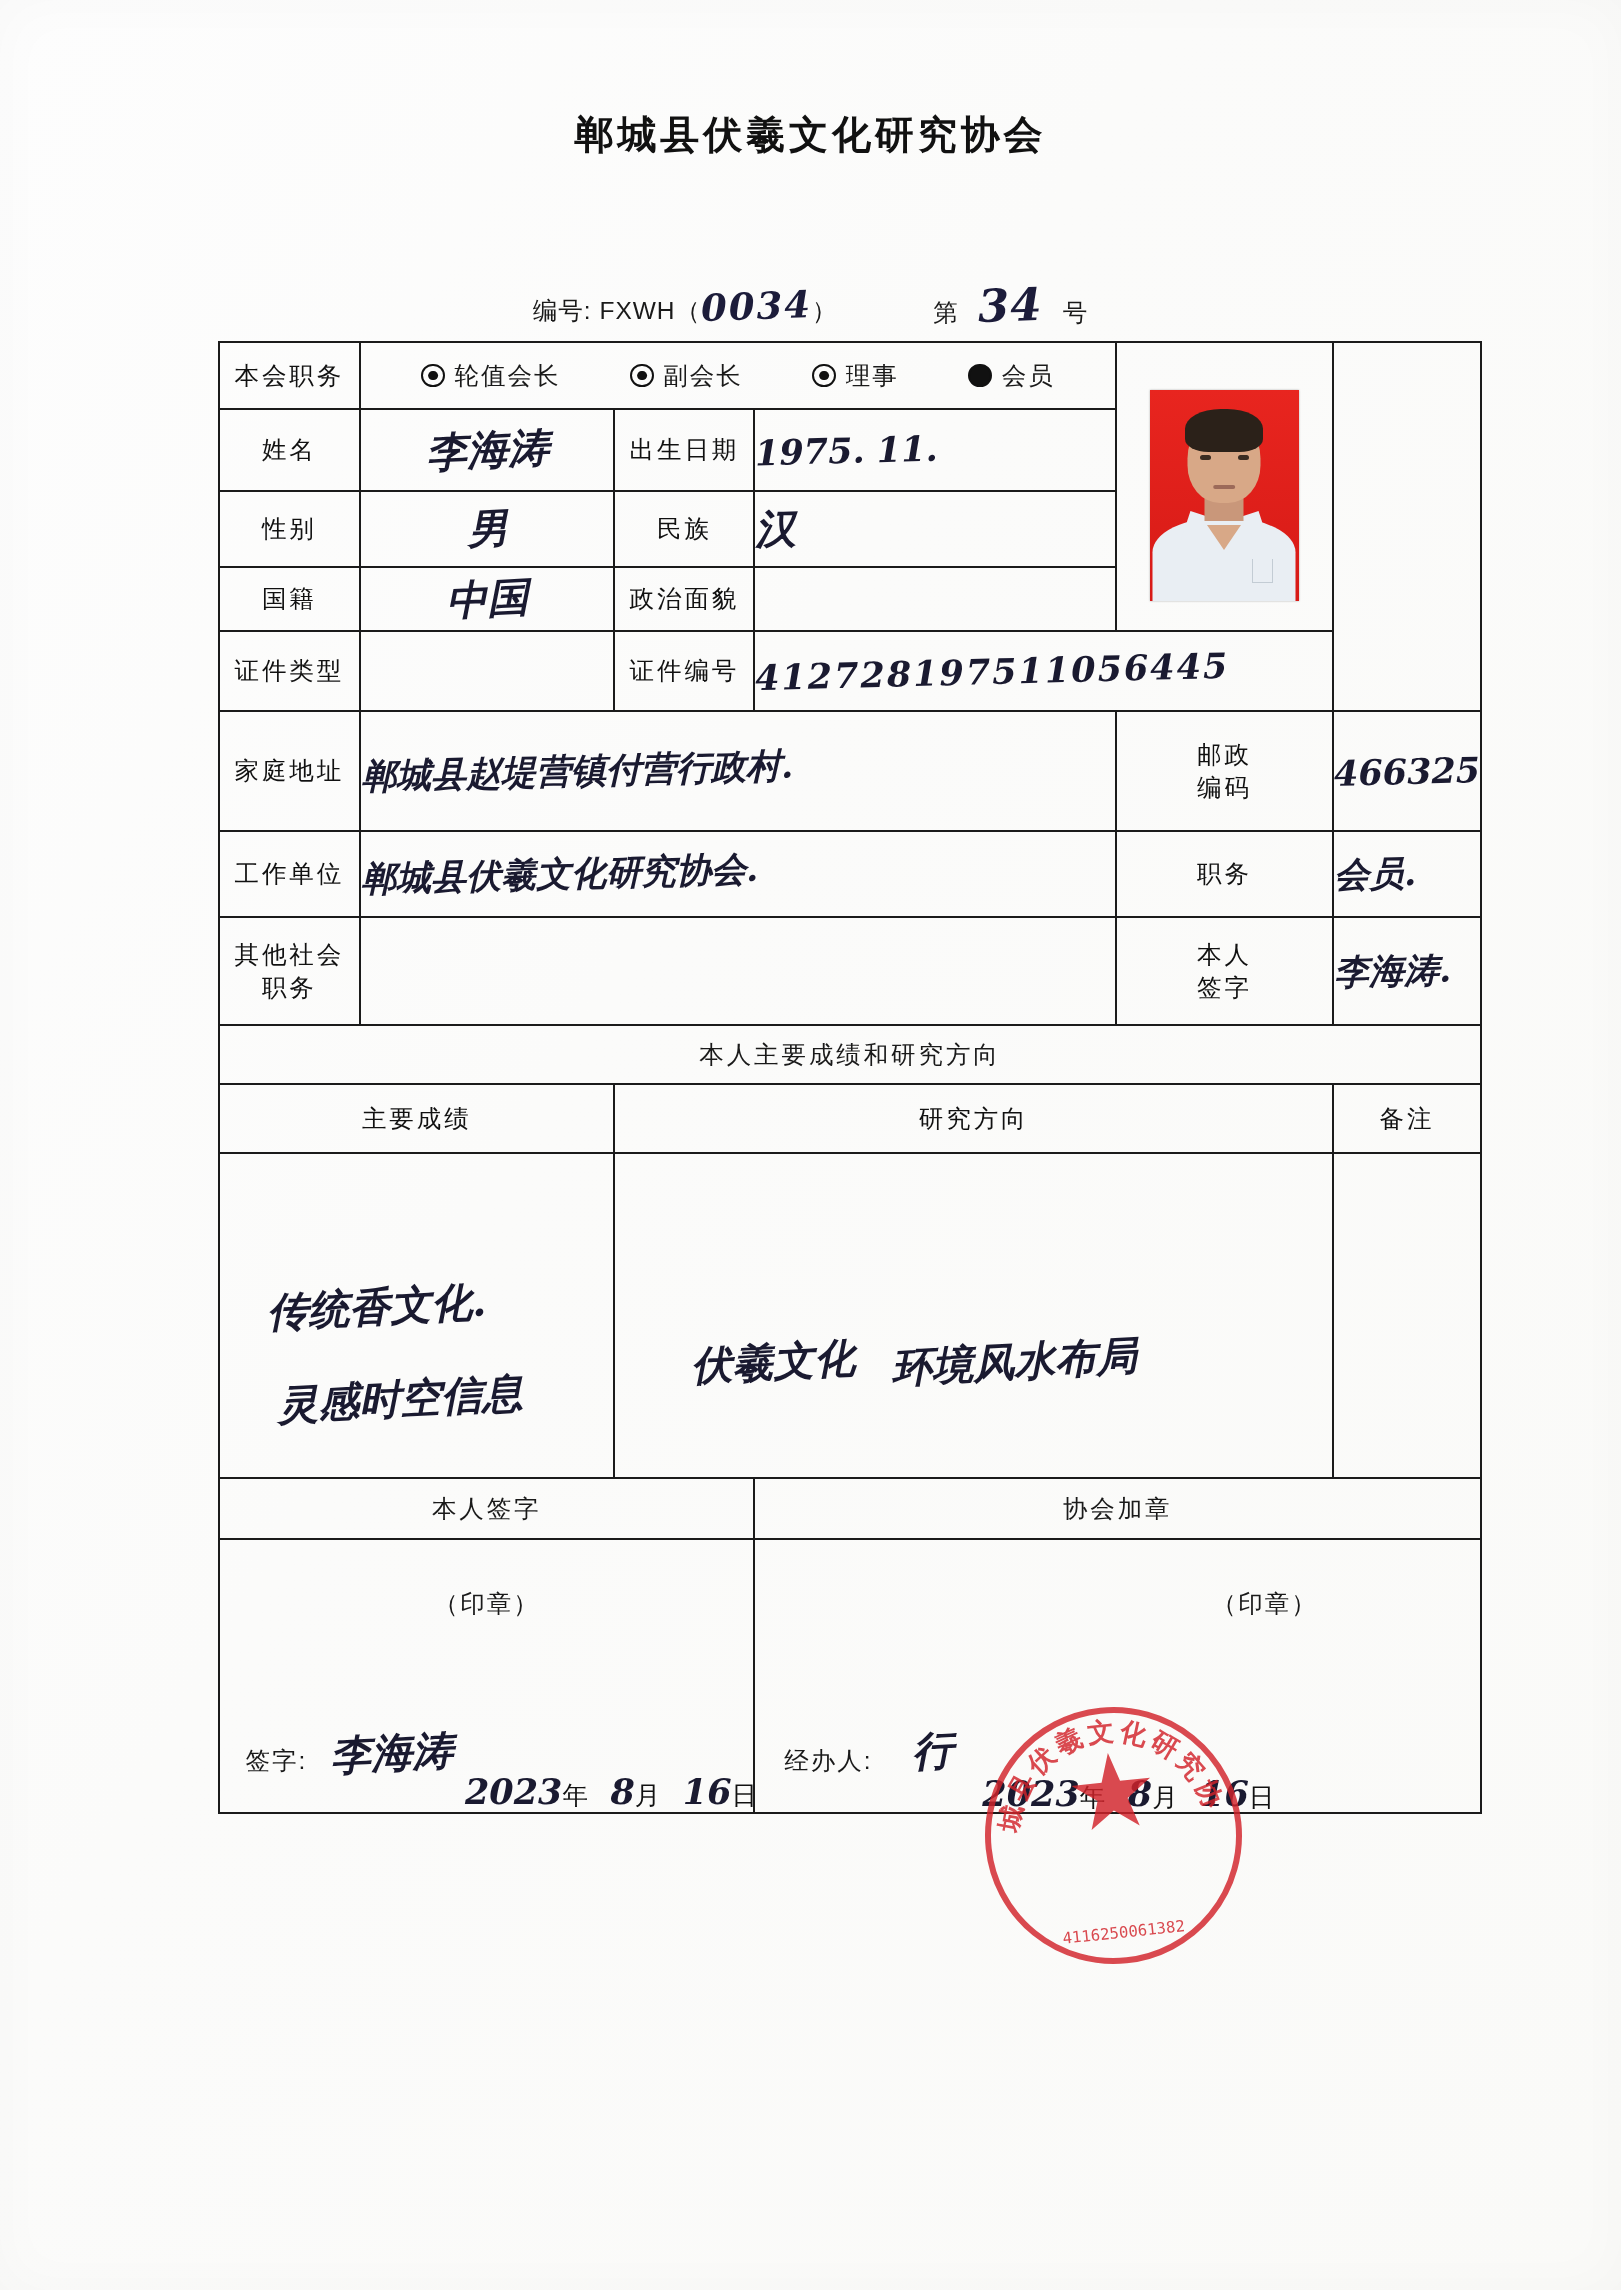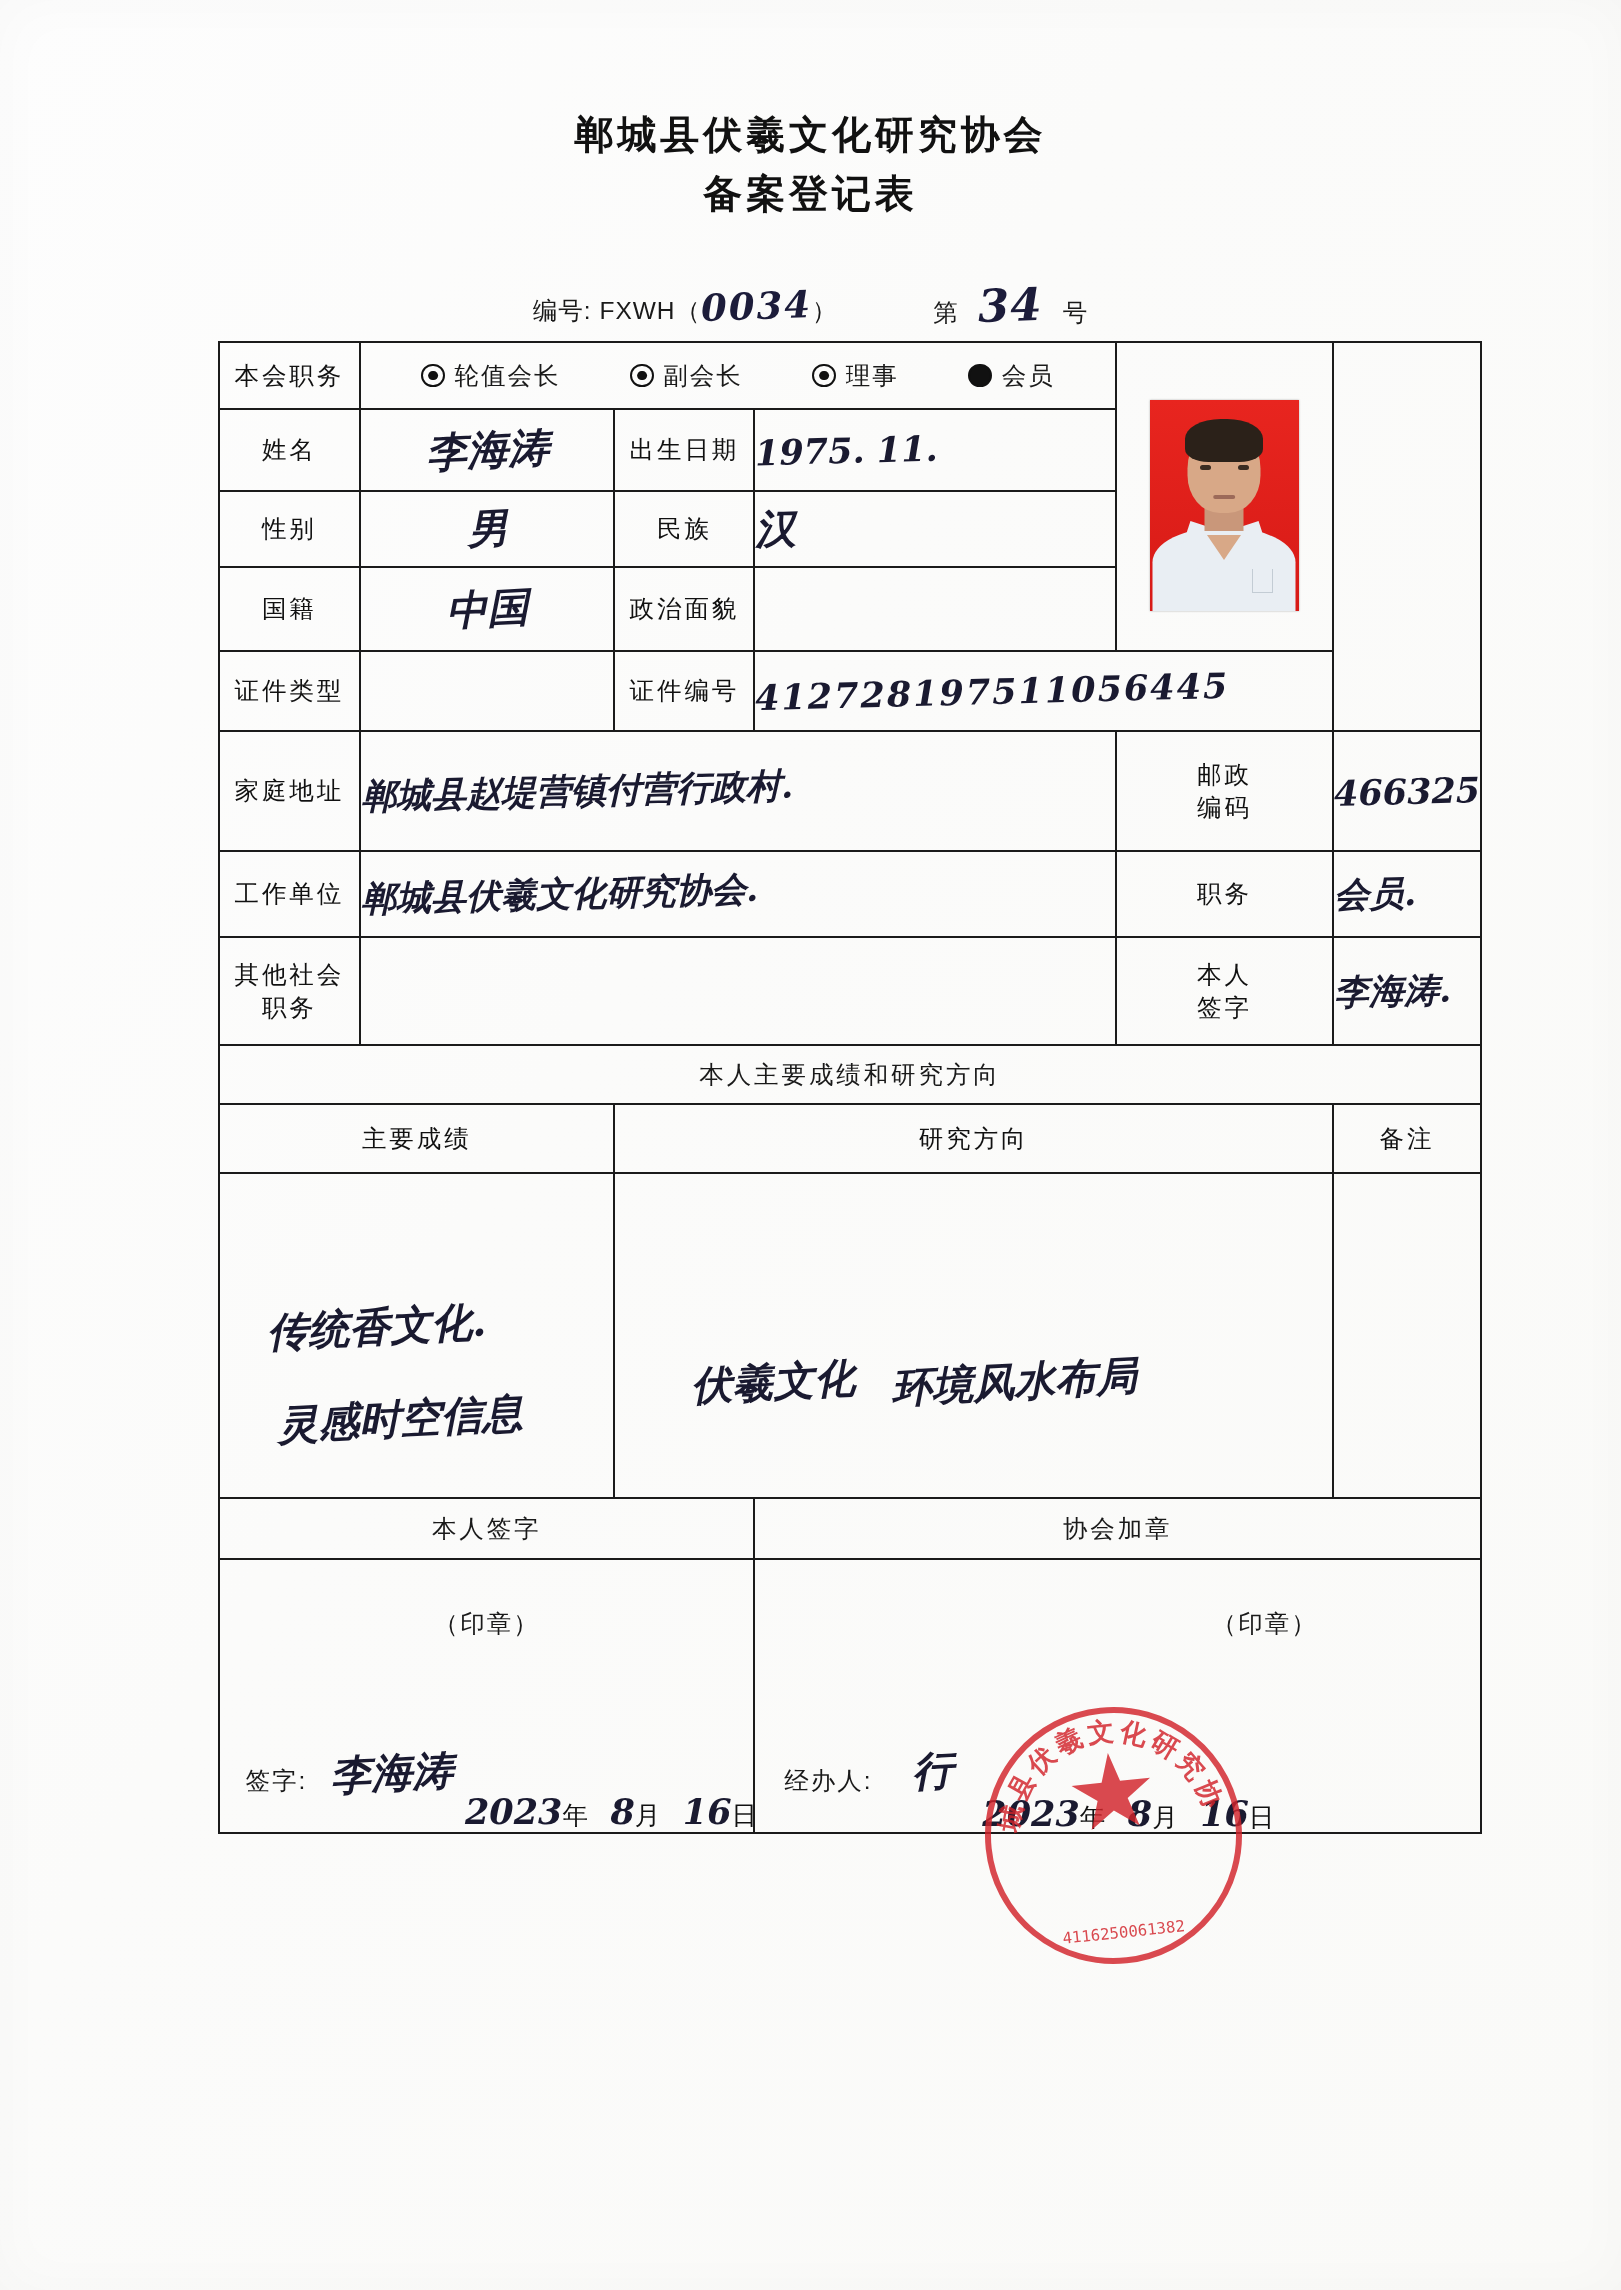--- a/index.html
+++ b/index.html
@@ -332,21 +332,20 @@
   .date-unit { font-family: "DejaVu Sans", sans-serif; font-style: normal; font-weight: normal; font-size: 25.5px; color:#111;}
 </style>
 </head>
 <body>
 
 <div class="page">
   <div class="scan-edge"></div>
 
   <div class="title-block">
     <div class="title-line">郸城县伏羲文化研究协会</div>
-    <div class="title-line">备案登记表</div>
   </div>
 
   <div class="serial-row">
     <span class="seg serial-left">
       <span>编号: FXWH（</span><span class="hand hand-num">0034</span><span>）</span>
     </span>
     <span class="seg">
       <span>第</span>
       <span class="hand hand-big" style="margin:0 11.8px;">34</span>
       <span>号</span>
@@ -410,21 +409,21 @@
       <td class="lbl">性别</td>
       <td class="val center">
         <span class="hw hw-40 skew">男</span>
       </td>
       <td class="lbl">民族</td>
       <td class="val">
         <span class="hw hw-40 skew2">汉</span>
       </td>
     </tr>
 
-    <tr style="height:84px;">
+    <tr style="height:64px;">
       <td class="lbl">国籍</td>
       <td class="val center">
         <span class="hw hw-40 skew">中国</span>
       </td>
       <td class="lbl">政治面貌</td>
       <td class="val">
         <span class="hw hw-34"></span>
       </td>
     </tr>
 

